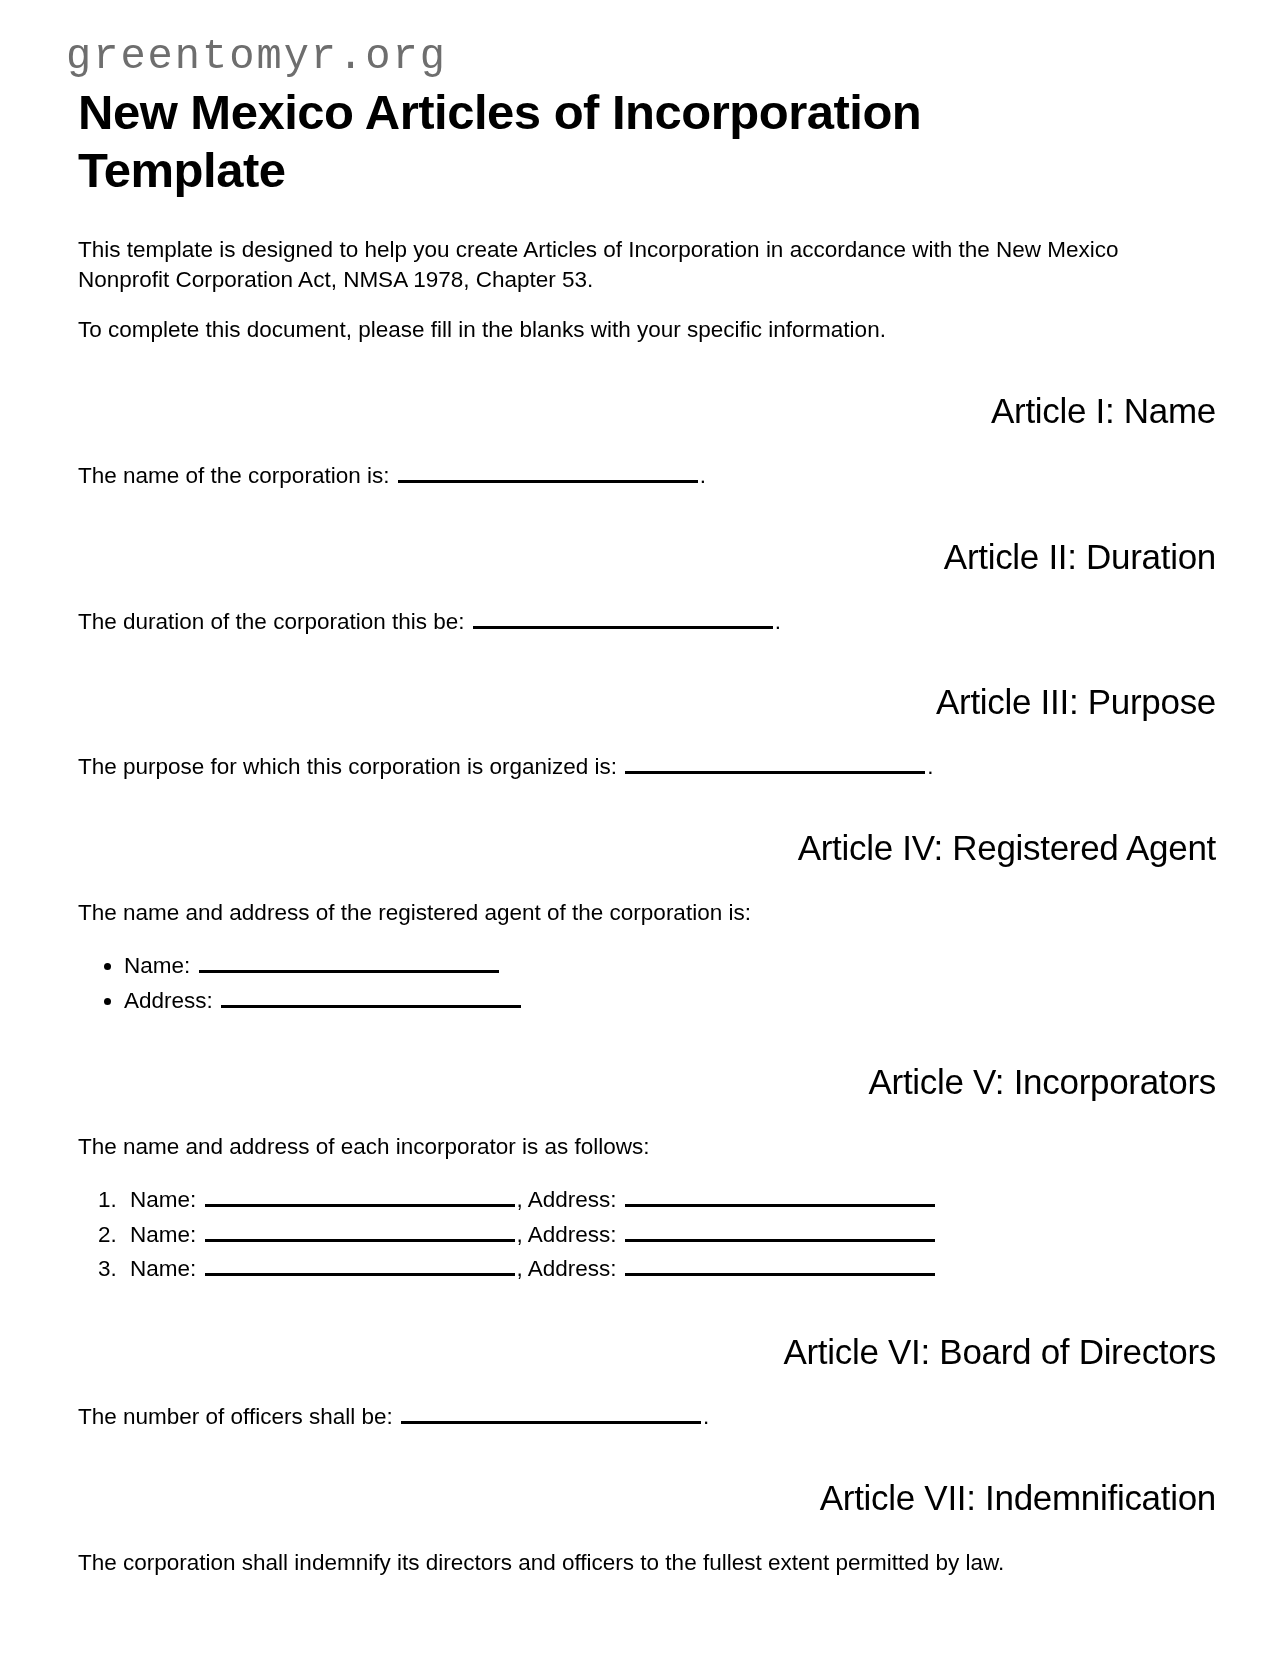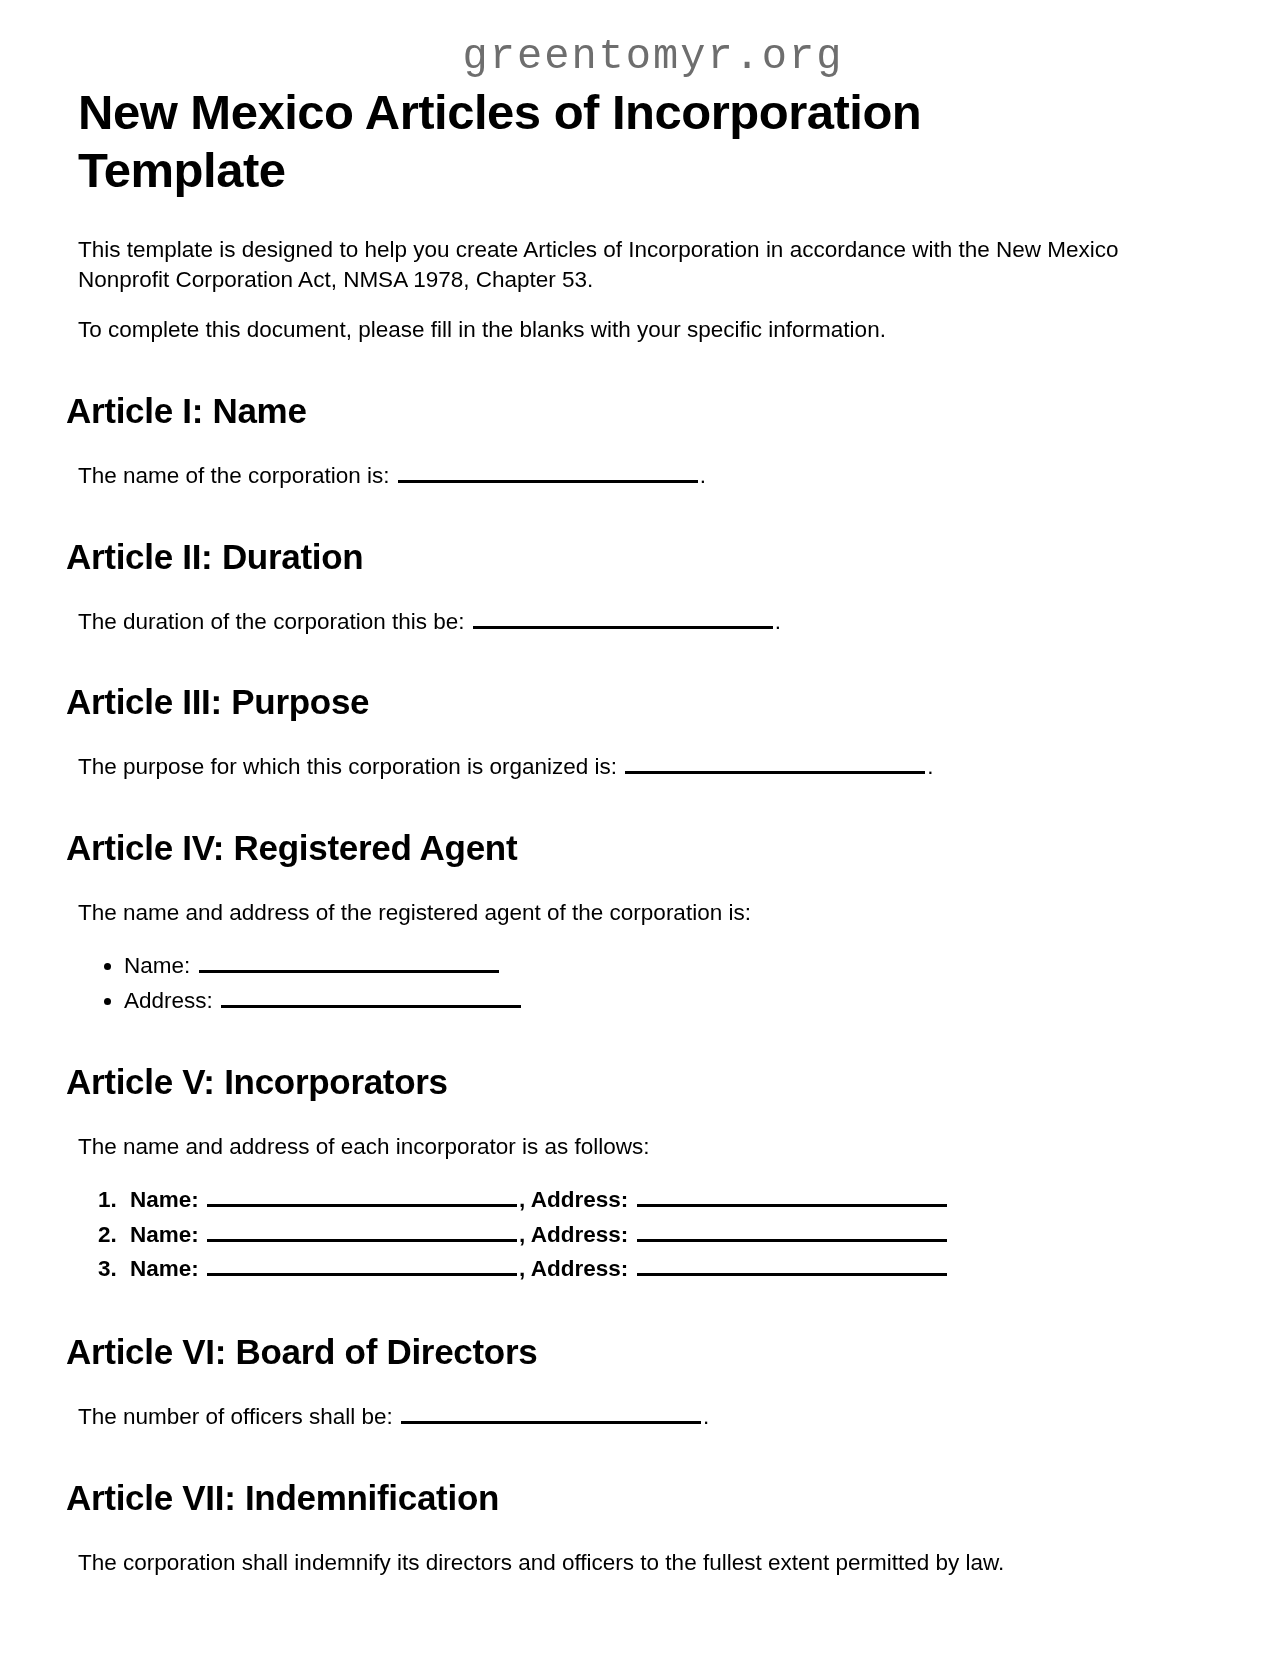--- a/index.html
+++ b/index.html
@@ -6,42 +6,43 @@
   html, body { margin: 0; padding: 0; }
   body {
     width: 1282px;
     min-height: 1659px;
     background: #ffffff;
     color: #000000;
     font-family: "Liberation Sans", sans-serif;
     padding: 34px 66px 60px 66px;
   }
   .watermark {
-    text-align: center;
+    text-align: left;
     font-family: "Liberation Mono", monospace;
     font-size: 42px;
     line-height: 1.1;
     color: #6e6e6e;
     letter-spacing: 2px;
     margin: 0 -24px 0 0;
     white-space: nowrap;
   }
   h1.doc-title {
     font-size: 49px;
     font-weight: 700;
     line-height: 1.17;
     letter-spacing: -0.5px;
     margin: 4px 0 36px 12px;
     max-width: 1010px;
   }
   h2.section-heading {
     font-size: 35px;
-    font-weight: 700;
+    font-weight: 400;
     letter-spacing: -0.3px;
     margin: 46px 0 30px 0;
+    text-align: right;
   }
   p.body-text {
     font-size: 22.5px;
     line-height: 1.33;
     margin: 20px 12px;
     max-width: 1075px;
   }
   .blank {
     display: inline-block;
     width: 300px;
@@ -57,21 +58,20 @@
     font-size: 22.5px;
     line-height: 1.4;
     list-style: disc;
   }
   ul.agent-list li { margin: 3px 0; }
   .inc-list {
     margin: 22px 0;
     padding-left: 32px;
     font-size: 22.5px;
     line-height: 1.45;
-    font-weight: bold;
   }
   .inc-row { white-space: nowrap; margin: 2px 0; }
   .inc-num { display: inline-block; min-width: 32px; }
 </style>
 </head>
 <body>
 
 <div class="page">
 
   <div class="watermark">greentomyr.org</div>

